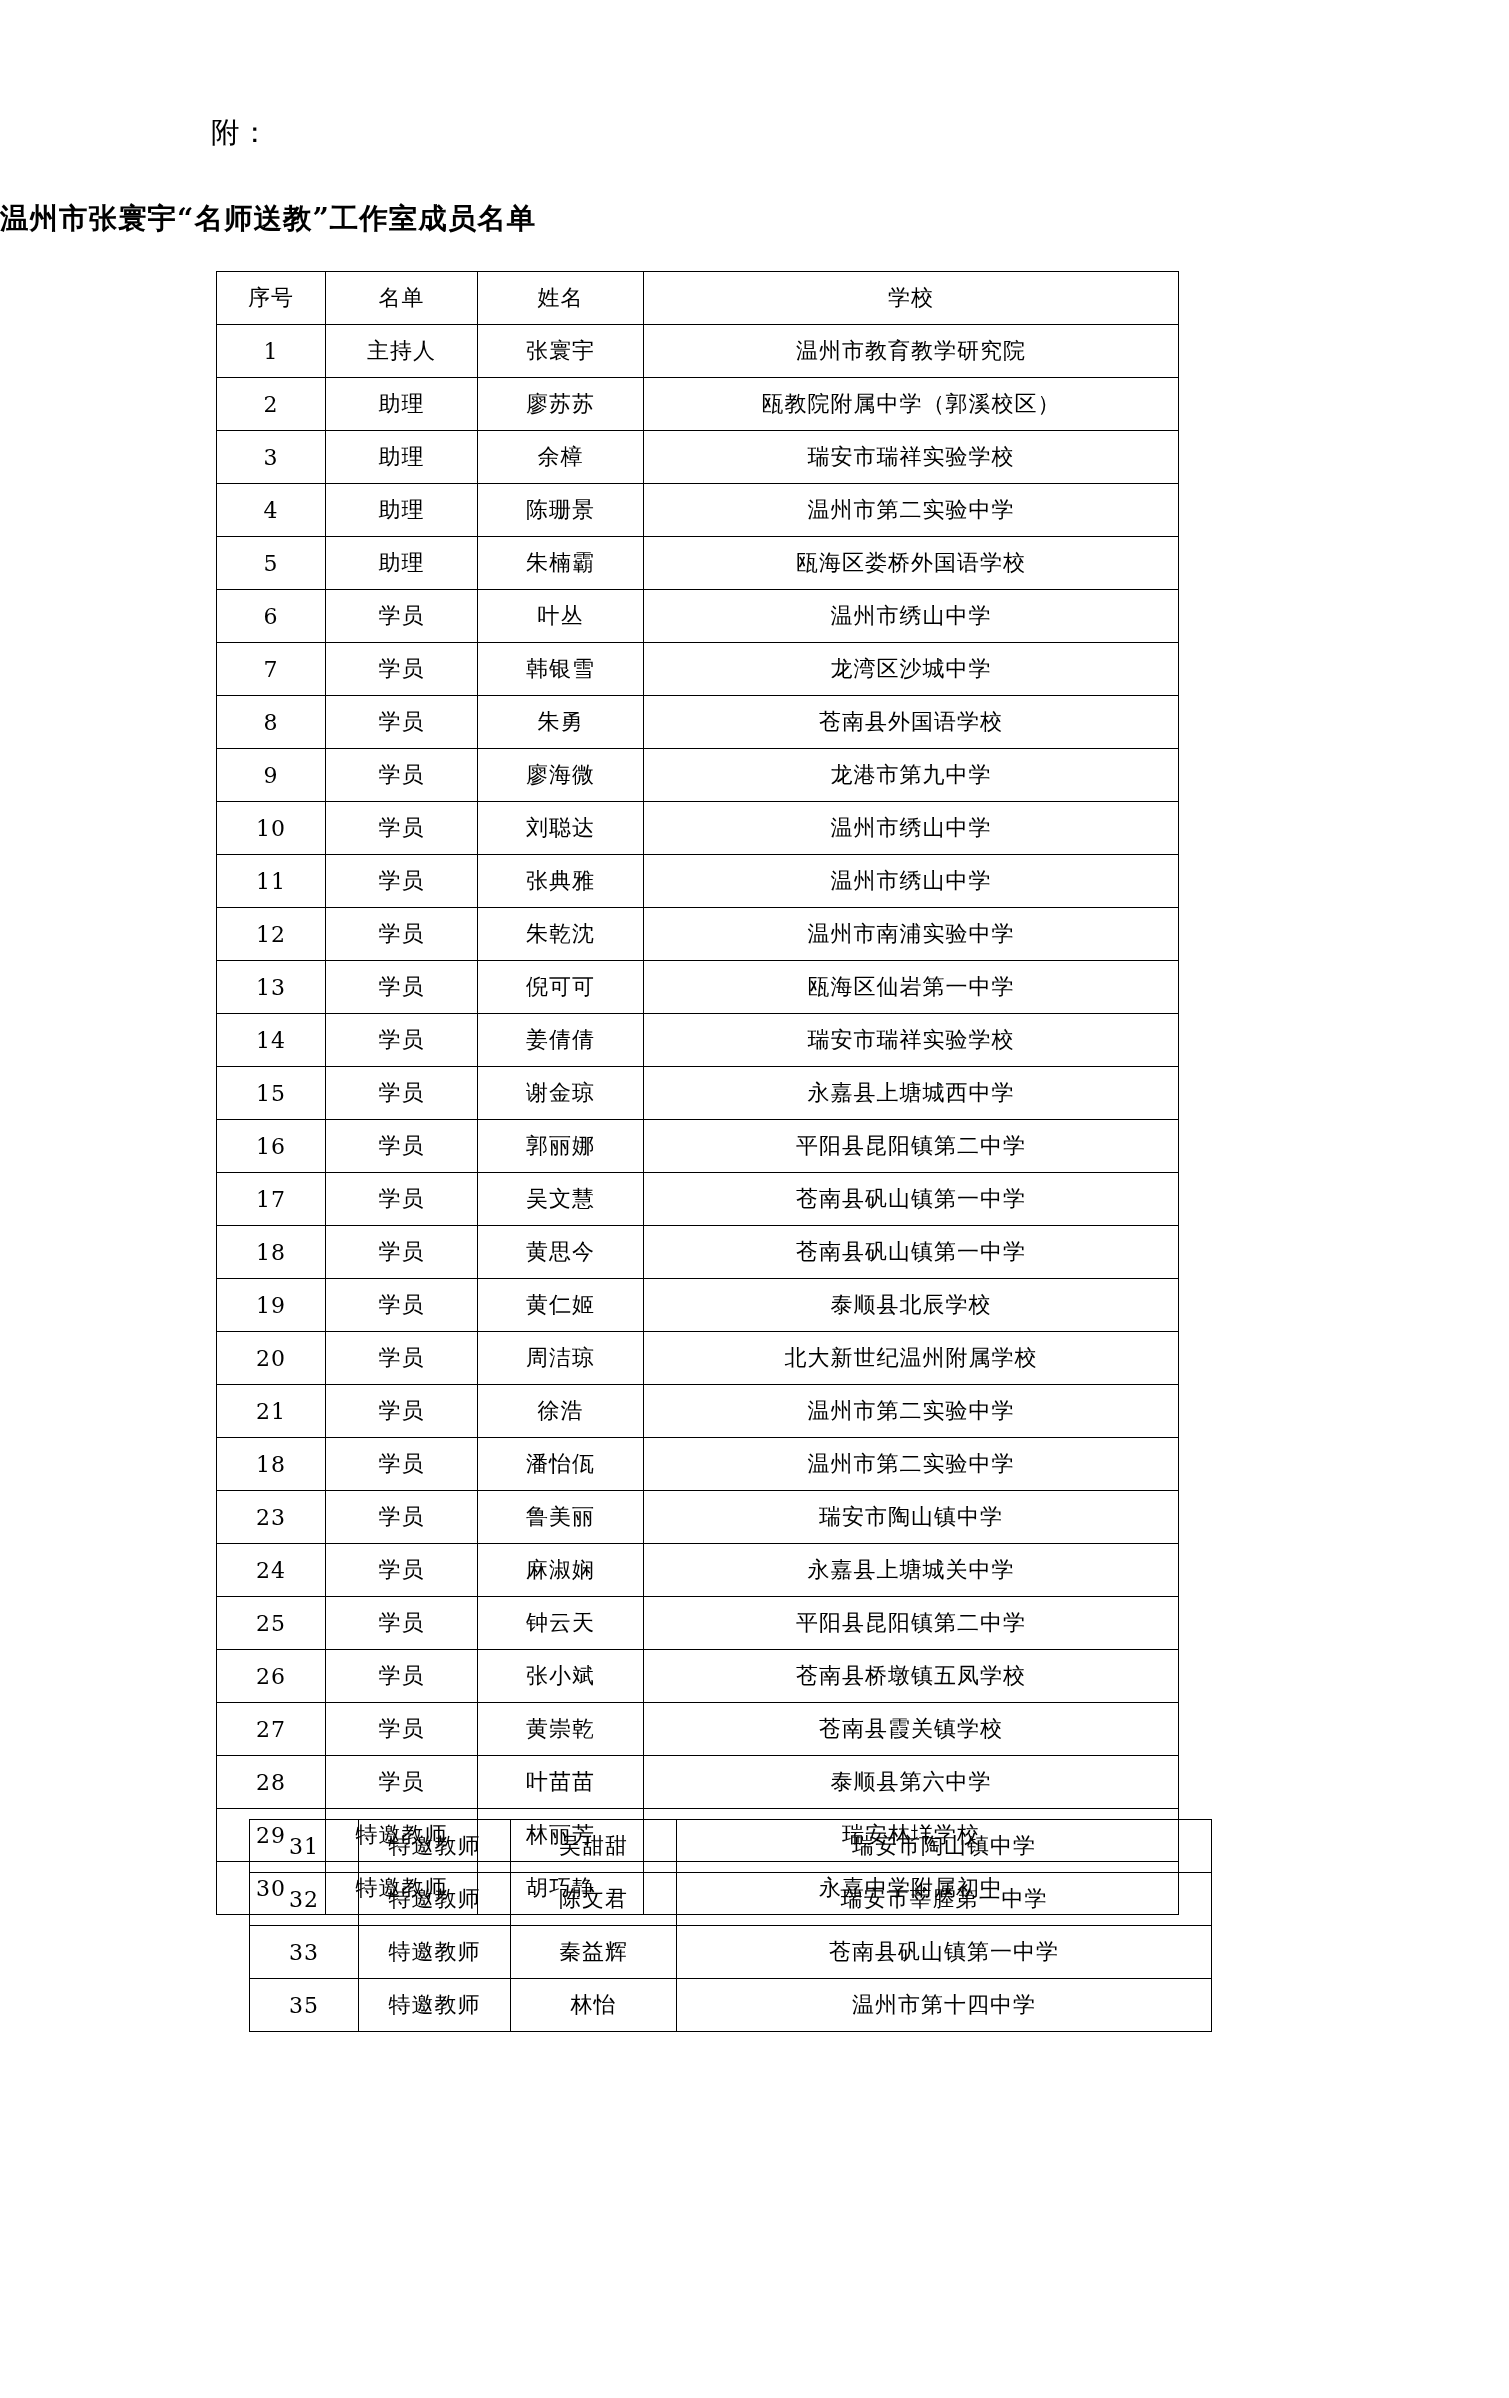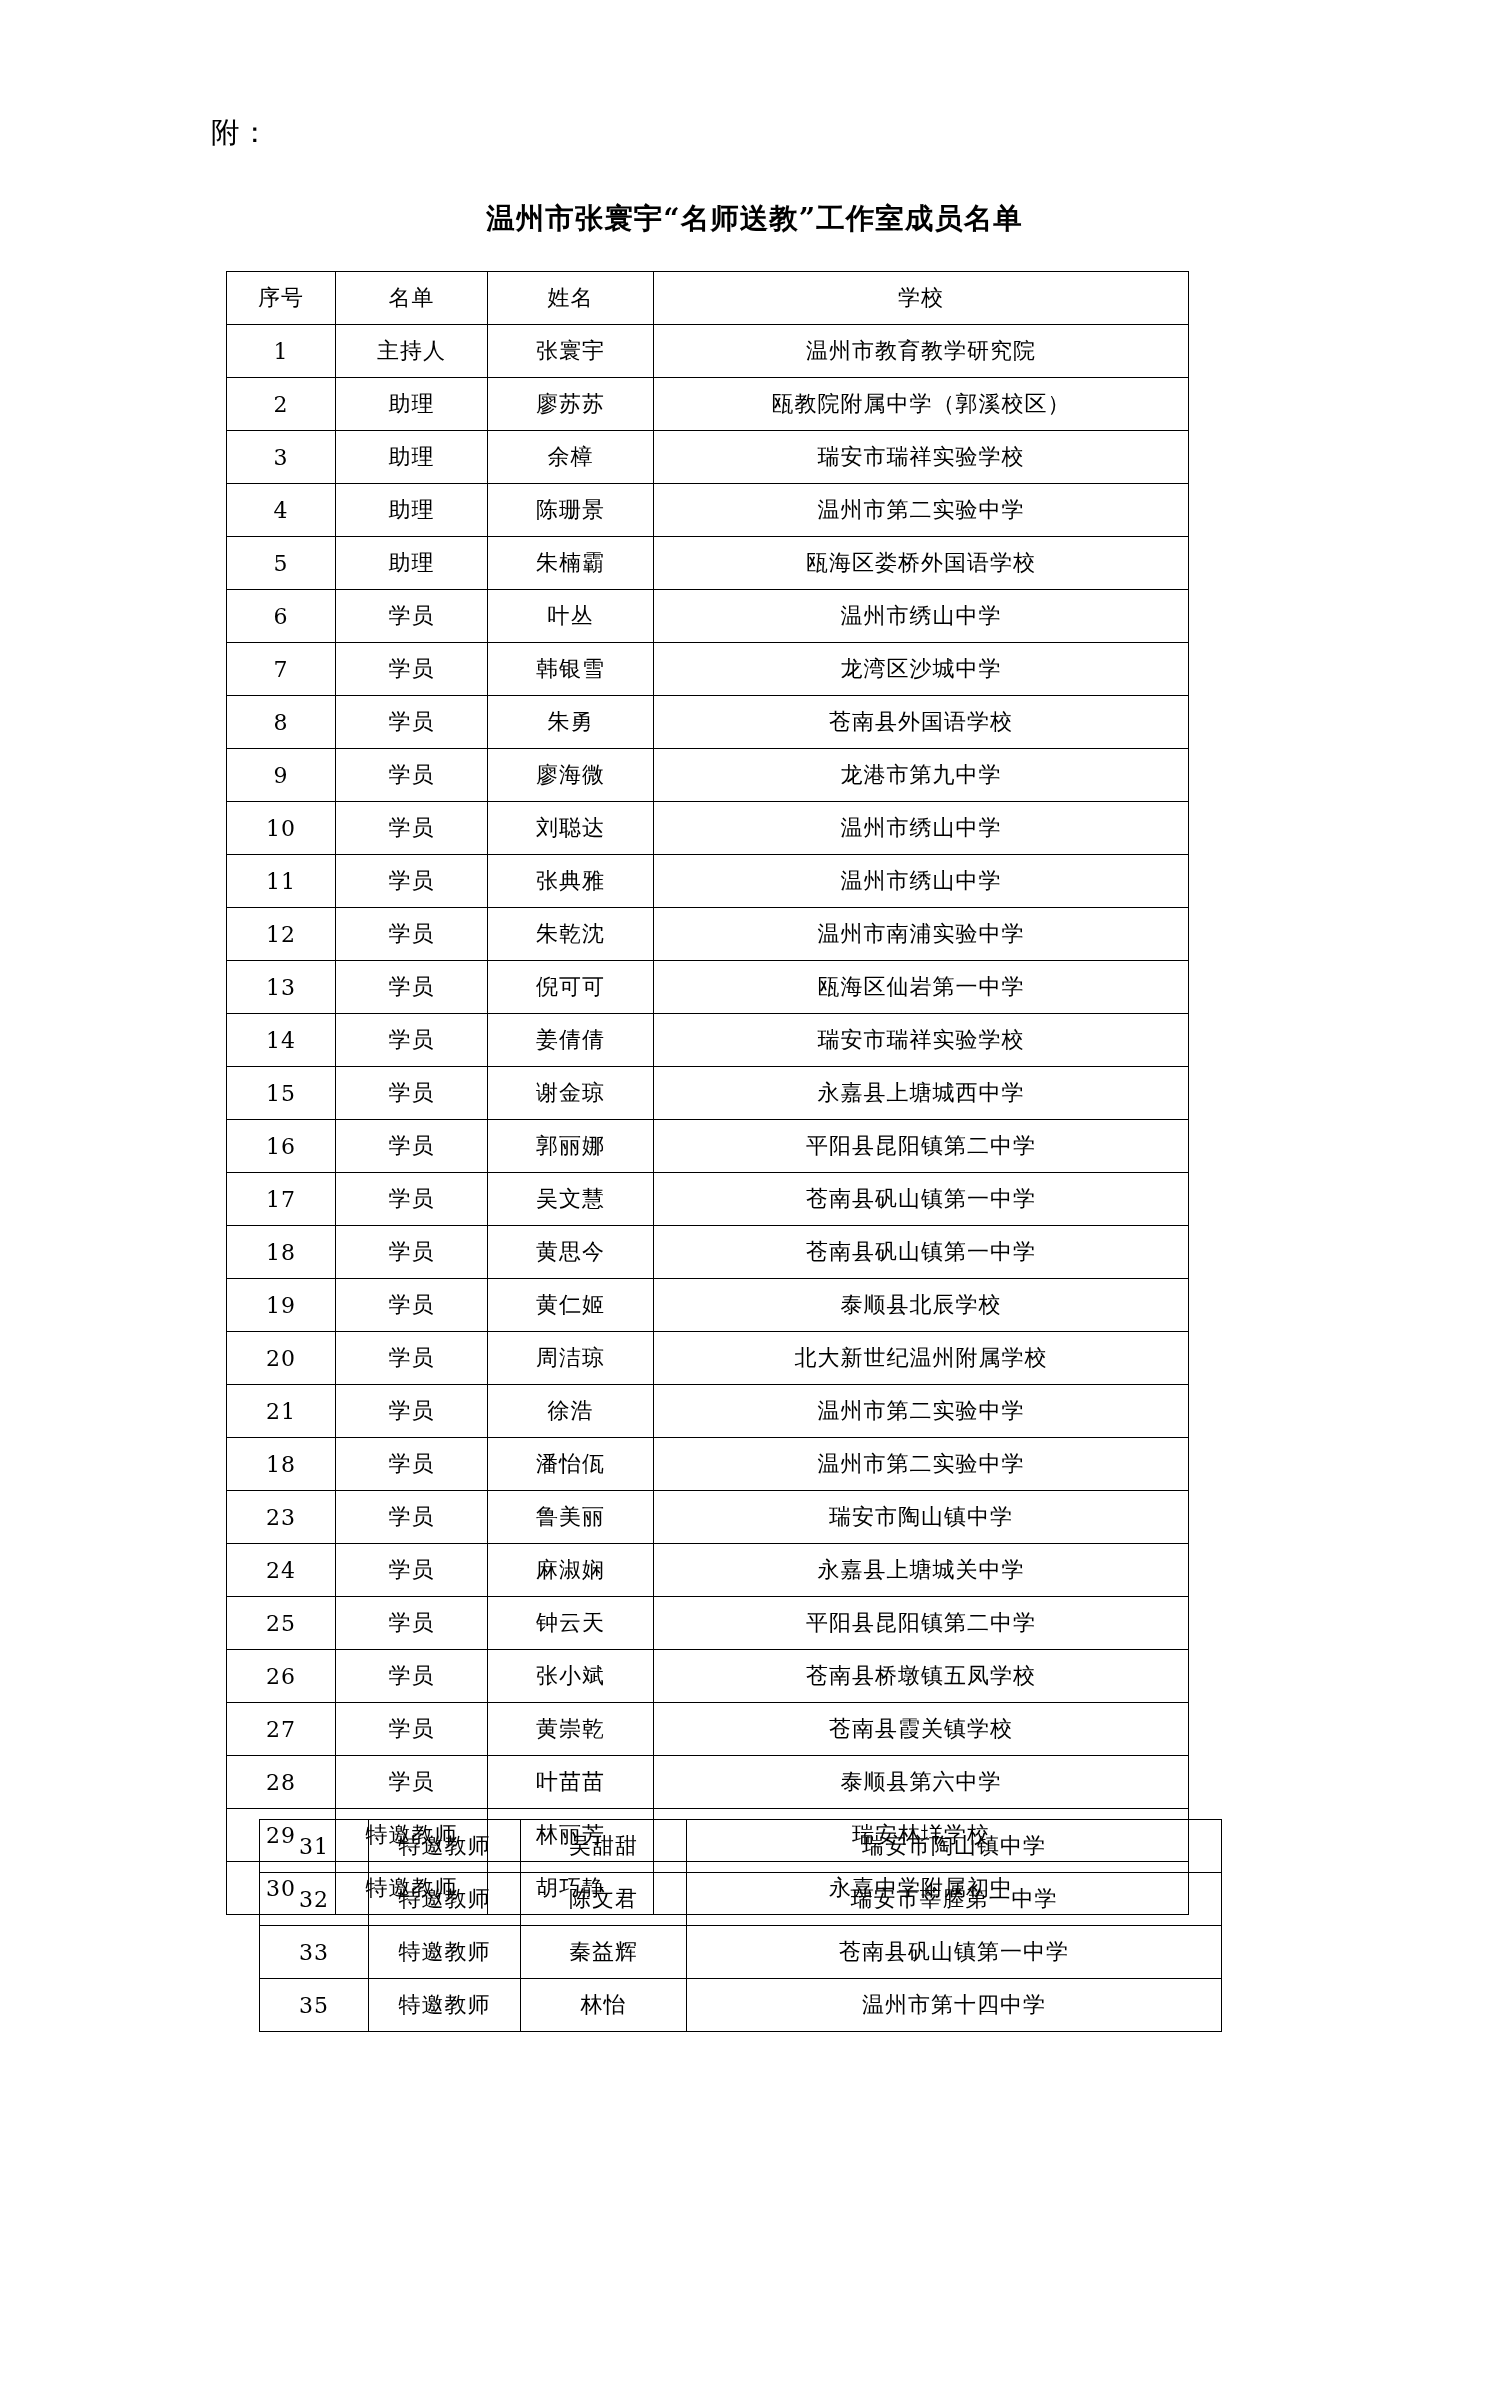--- a/index.html
+++ b/index.html
@@ -28,28 +28,27 @@
     top: 114px;
     font-size: 28.5px;
     letter-spacing: 1px;
     font-weight: 500;
   }
   .doc-title {
     position: absolute;
     left: 0;
     right: 0;
     top: 200px;
-    text-align: center;
     font-size: 28.5px;
     font-weight: bold;
     letter-spacing: 1px;
   }
   .table-wrap {
     position: absolute;
-    left: 226px;
+    left: 216px;
     top: 271px;
     width: 963px;
   }
   table.roster {
     border-collapse: collapse;
     width: 963px;
     table-layout: fixed;
   }
   table.roster td, table.roster th {
     border: 1.3px solid #000000;

